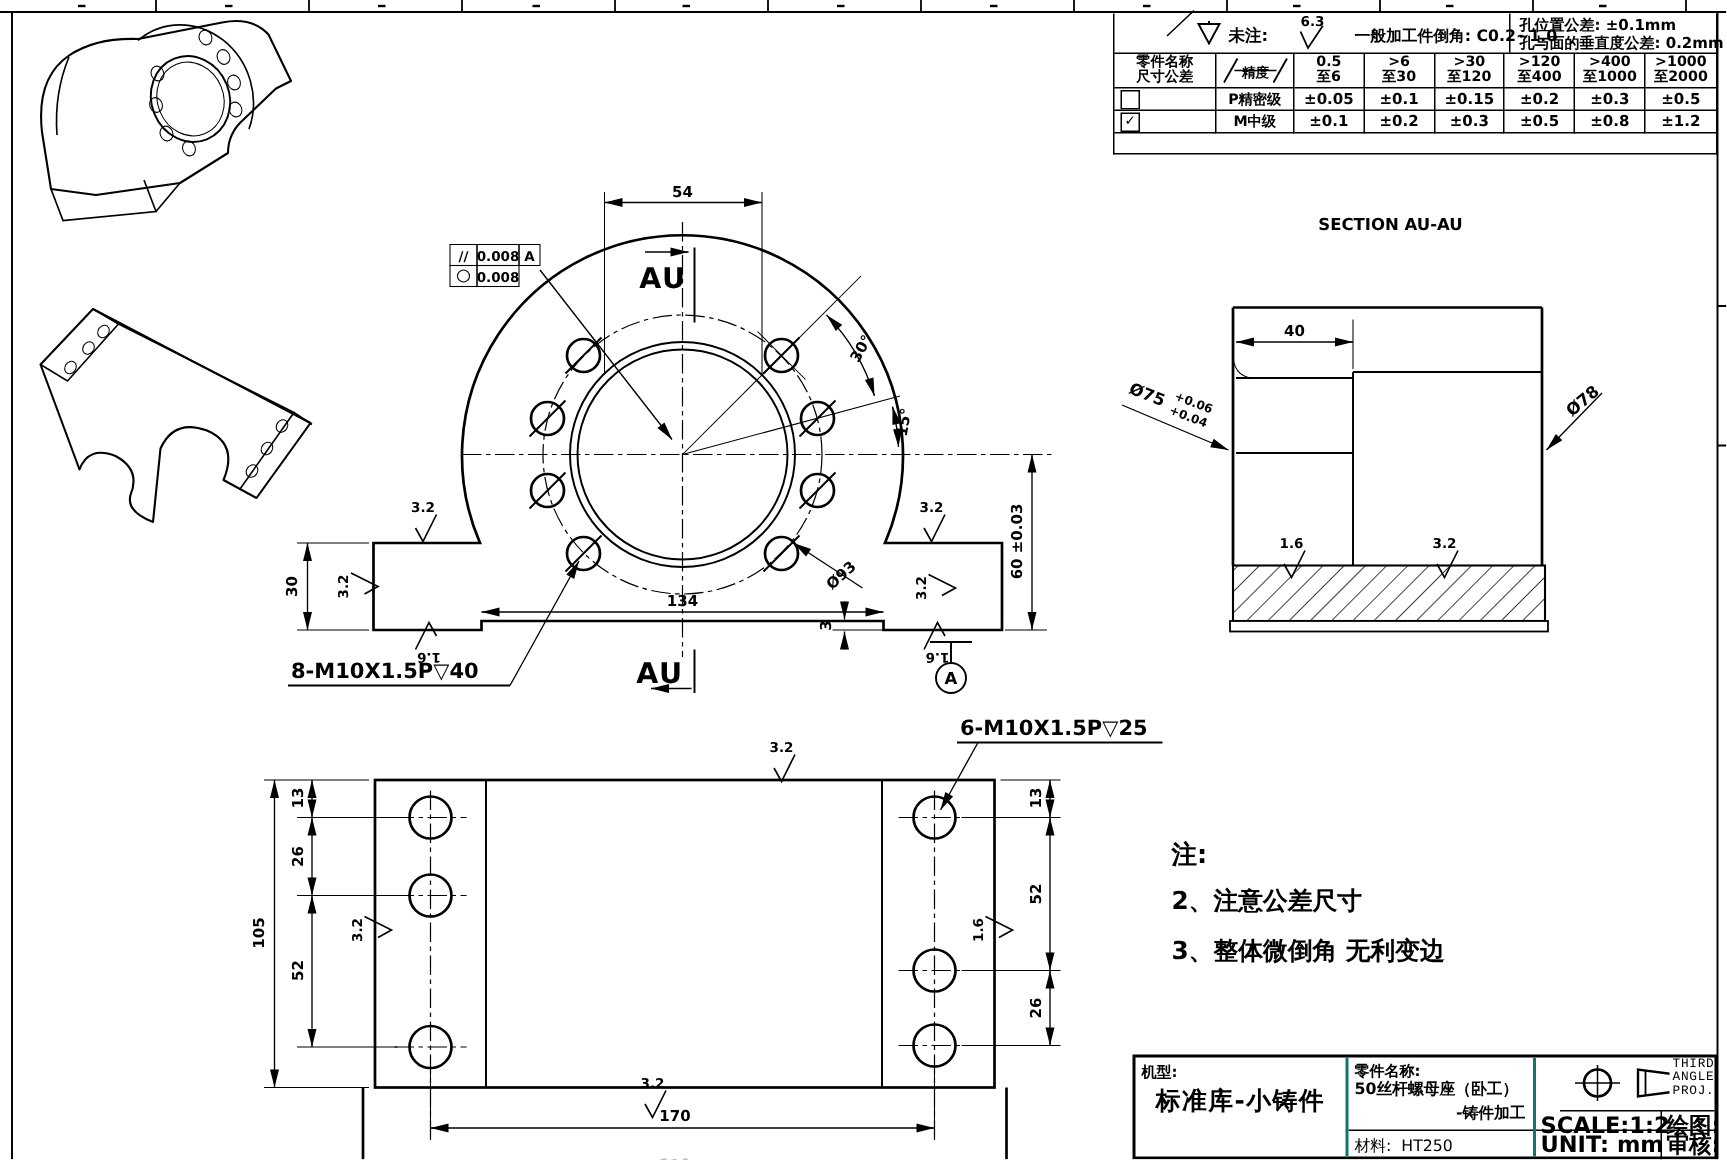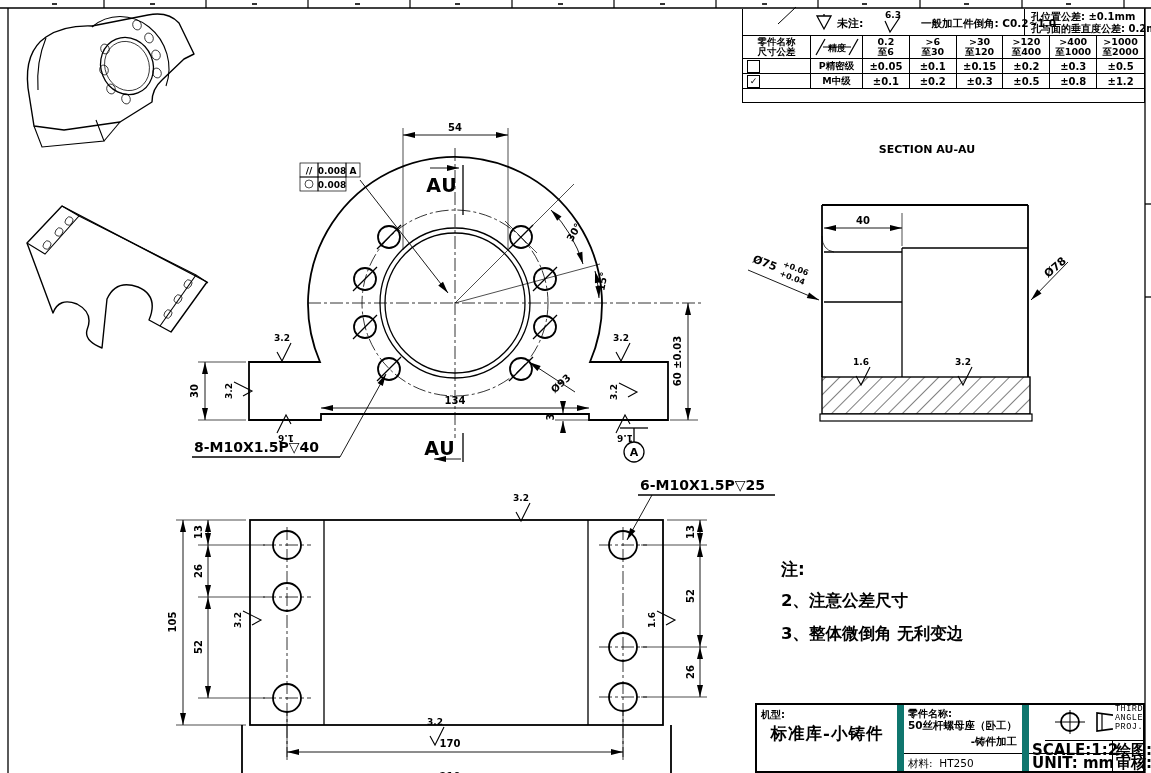--- a/index.html
+++ b/index.html
@@ -13,21 +13,21 @@
   .dim{stroke:#000;stroke-width:0.9;fill:none}
   .thn{stroke:#000;stroke-width:0.7;fill:none}
   .cl{stroke:#000;stroke-width:0.8;fill:none;stroke-dasharray:13 3 3 3}
   .fin{stroke:#000;stroke-width:1.1;fill:none}
   .hole{fill:none;stroke:#000;stroke-width:1.8}
   .iso{stroke:#000;stroke-width:1.4;fill:#fff;stroke-linejoin:round}
   .isothin{stroke:#000;stroke-width:1.1;fill:none}
 
   
   .toltable{position:absolute;left:742px;top:9px;width:403px;height:94px;
-            border-left:1.5px solid #000;border-right:1.5px solid #000;border-bottom:1.5px solid #000;box-sizing:border-box;padding-left:18px;}
+            border-left:1.5px solid #000;border-right:1.5px solid #000;border-bottom:1.5px solid #000;box-sizing:border-box;}
   .tolhead{position:relative;height:26px;}
   .tolhead .abs{position:absolute;font-weight:700;white-space:nowrap;}
   .tolgrid{position:absolute;left:0;top:26px;right:0;bottom:0;border-top:1.5px solid #000;
            display:grid;grid-template-columns:68px 52px repeat(6,1fr);grid-template-rows:23px 15px 15px 1fr;}
   .tolgrid>div{border-right:1.2px solid #000;border-bottom:1.2px solid #000;
                display:flex;align-items:center;justify-content:center;text-align:center;
                font-weight:700;overflow:hidden;}
   .tolgrid>div.last{border-right:none}
   .tolgrid .foot{grid-column:1 / span 8;border-right:none;border-bottom:none;font-size:10px;justify-content:center;}
   .rng{font-size:9.5px;line-height:10.5px}
@@ -38,21 +38,21 @@
 
   
   .notes{position:absolute;left:781px;top:558px;font-weight:700;}
   .notes .ntitle{font-size:17px;margin-bottom:9px;}
   .notes .nitem{font-size:16.5px;margin-bottom:11px;white-space:nowrap;}
 
   
   .tblock{position:absolute;left:755px;top:703px;width:390px;height:70px;border:2px solid #000;
           box-sizing:border-box;display:grid;grid-template-columns:140px 125px 1fr;}
   .tb-col{position:relative;}
-  .tb-col + .tb-col{border-left:7px solid #0f766e;}
+  .tb-col + .tb-col{border-left:2px solid #0f766e;}
   .tb-label{position:absolute;font-size:10px;font-weight:700;}
   .tb-model{position:absolute;left:0;right:0;top:18px;text-align:center;font-size:16.5px;font-weight:700;letter-spacing:1px;white-space:nowrap;}
   .tb-part1{position:absolute;left:4px;top:14px;font-size:10.5px;font-weight:700;white-space:nowrap;}
   .tb-part2{position:absolute;right:5px;top:30px;font-size:10.5px;font-weight:700;}
   .tb-mat{position:absolute;left:0;right:0;top:48px;border-top:1.5px solid #000;padding:3px 0 0 4px;font-size:10.5px;font-weight:400;}
   .tb-proj{position:absolute;left:16px;right:0;top:0;height:35px;border-bottom:1.5px solid #000;display:flex;font-family:Liberation Mono, monospace;}
   .tb-projtxt{font-size:8.5px;letter-spacing:.5px;line-height:9px;font-weight:400;margin-left:2px;}
   .tb-r2{position:absolute;left:0;right:0;top:35px;height:13px;border-bottom:1.5px solid #000;display:flex;}
   .tb-r3{position:absolute;left:0;right:0;top:48px;display:flex;}
   .tb-cell{font-size:15px;font-weight:700;padding:1px 0 0 3px;white-space:nowrap;box-sizing:border-box;}
@@ -433,21 +433,21 @@
     </div>
     <div>
       <svg width="48" height="20">
         <line x1="3" y1="18" x2="12" y2="2" stroke="#000" stroke-width="1.2"></line>
         <line x1="36" y1="18" x2="45" y2="2" stroke="#000" stroke-width="1.2"></line>
         <line x1="10" y1="10" x2="38" y2="10" stroke="#000" stroke-width="1"></line>
         <text x="24" y="14" text-anchor="middle" style="font-size:9px">精度</text>
       </svg>
     </div>
     <div class="rng">
-          <span><span>0.2</span><br><span>至6</span></span>
+          <span><span>0.5</span><br><span>至6</span></span>
         </div>
     <div class="rng">
           <span><span>&gt;6</span><br><span>至30</span></span>
         </div>
     <div class="rng">
           <span><span>&gt;30</span><br><span>至120</span></span>
         </div>
     <div class="rng">
           <span><span>&gt;120</span><br><span>至400</span></span>
         </div>

